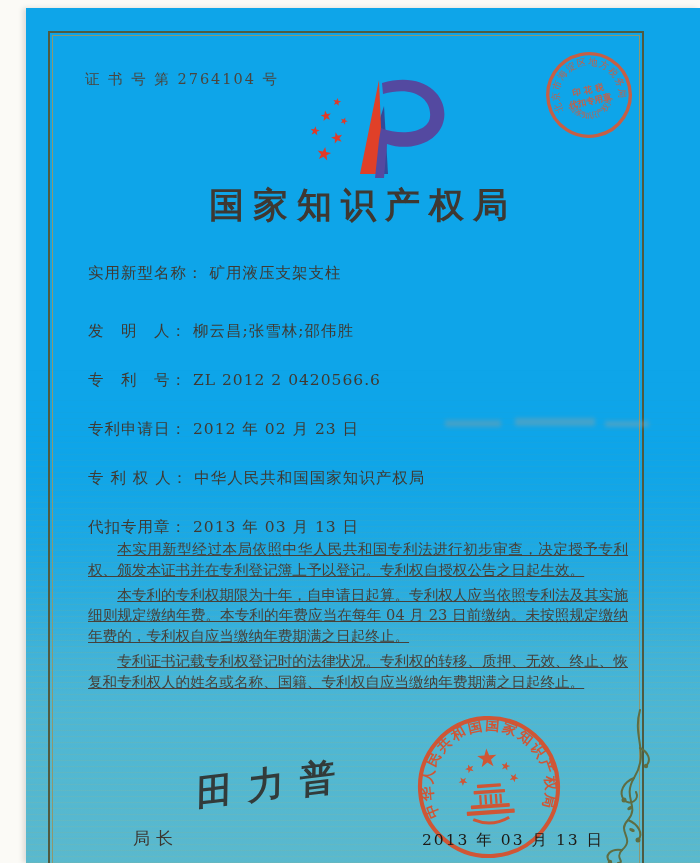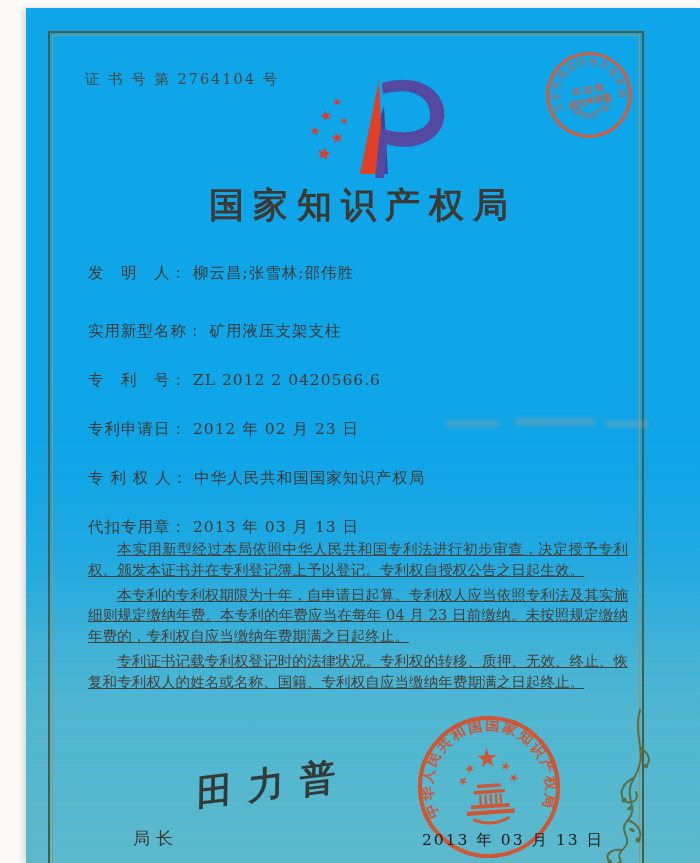--- a/index.html
+++ b/index.html
@@ -95,24 +95,24 @@
     </g>
     <path d="M102,32 L106,100 L80,100 Z" fill="#3a3a8c" opacity=".85"></path>
     <path d="M97,6 L101,100 L78,100 Z" fill="#e04028"></path>
     <path d="M100,9 C140,-3 166,20 162,45 C158,69 128,78 105,70 L102,104 L93,104 L97,66 L99,54 C122,63 147,57 148,43 C150,25 132,11 101,20 Z" fill="#5449a0"></path>
   </svg>
 
   <div class="title">国家知识产权局</div>
 
   <div class="fields">
     <div class="field-row">
+      <span class="field-label">实用新型名称：</span><span class="field-value">矿用液压支架支柱</span>
+    </div>
+    <div class="field-row">
       <span class="field-label">发　明　人：</span><span class="field-value">柳云昌;张雪林;邵伟胜</span>
-    </div>
-    <div class="field-row">
-      <span class="field-label">实用新型名称：</span><span class="field-value">矿用液压支架支柱</span>
     </div>
     <div class="field-row">
       <span class="field-label">专　利　号：</span><span class="field-value">ZL 2012 2 0420566.6</span>
     </div>
     <div class="field-row">
       <span class="field-label">专利申请日：</span><span class="field-value">2012 年 02 月 23 日</span>
     </div>
     <div class="field-row">
       <span class="field-label">专 利 权 人：</span><span class="field-value">中华人民共和国国家知识产权局</span>
     </div>

